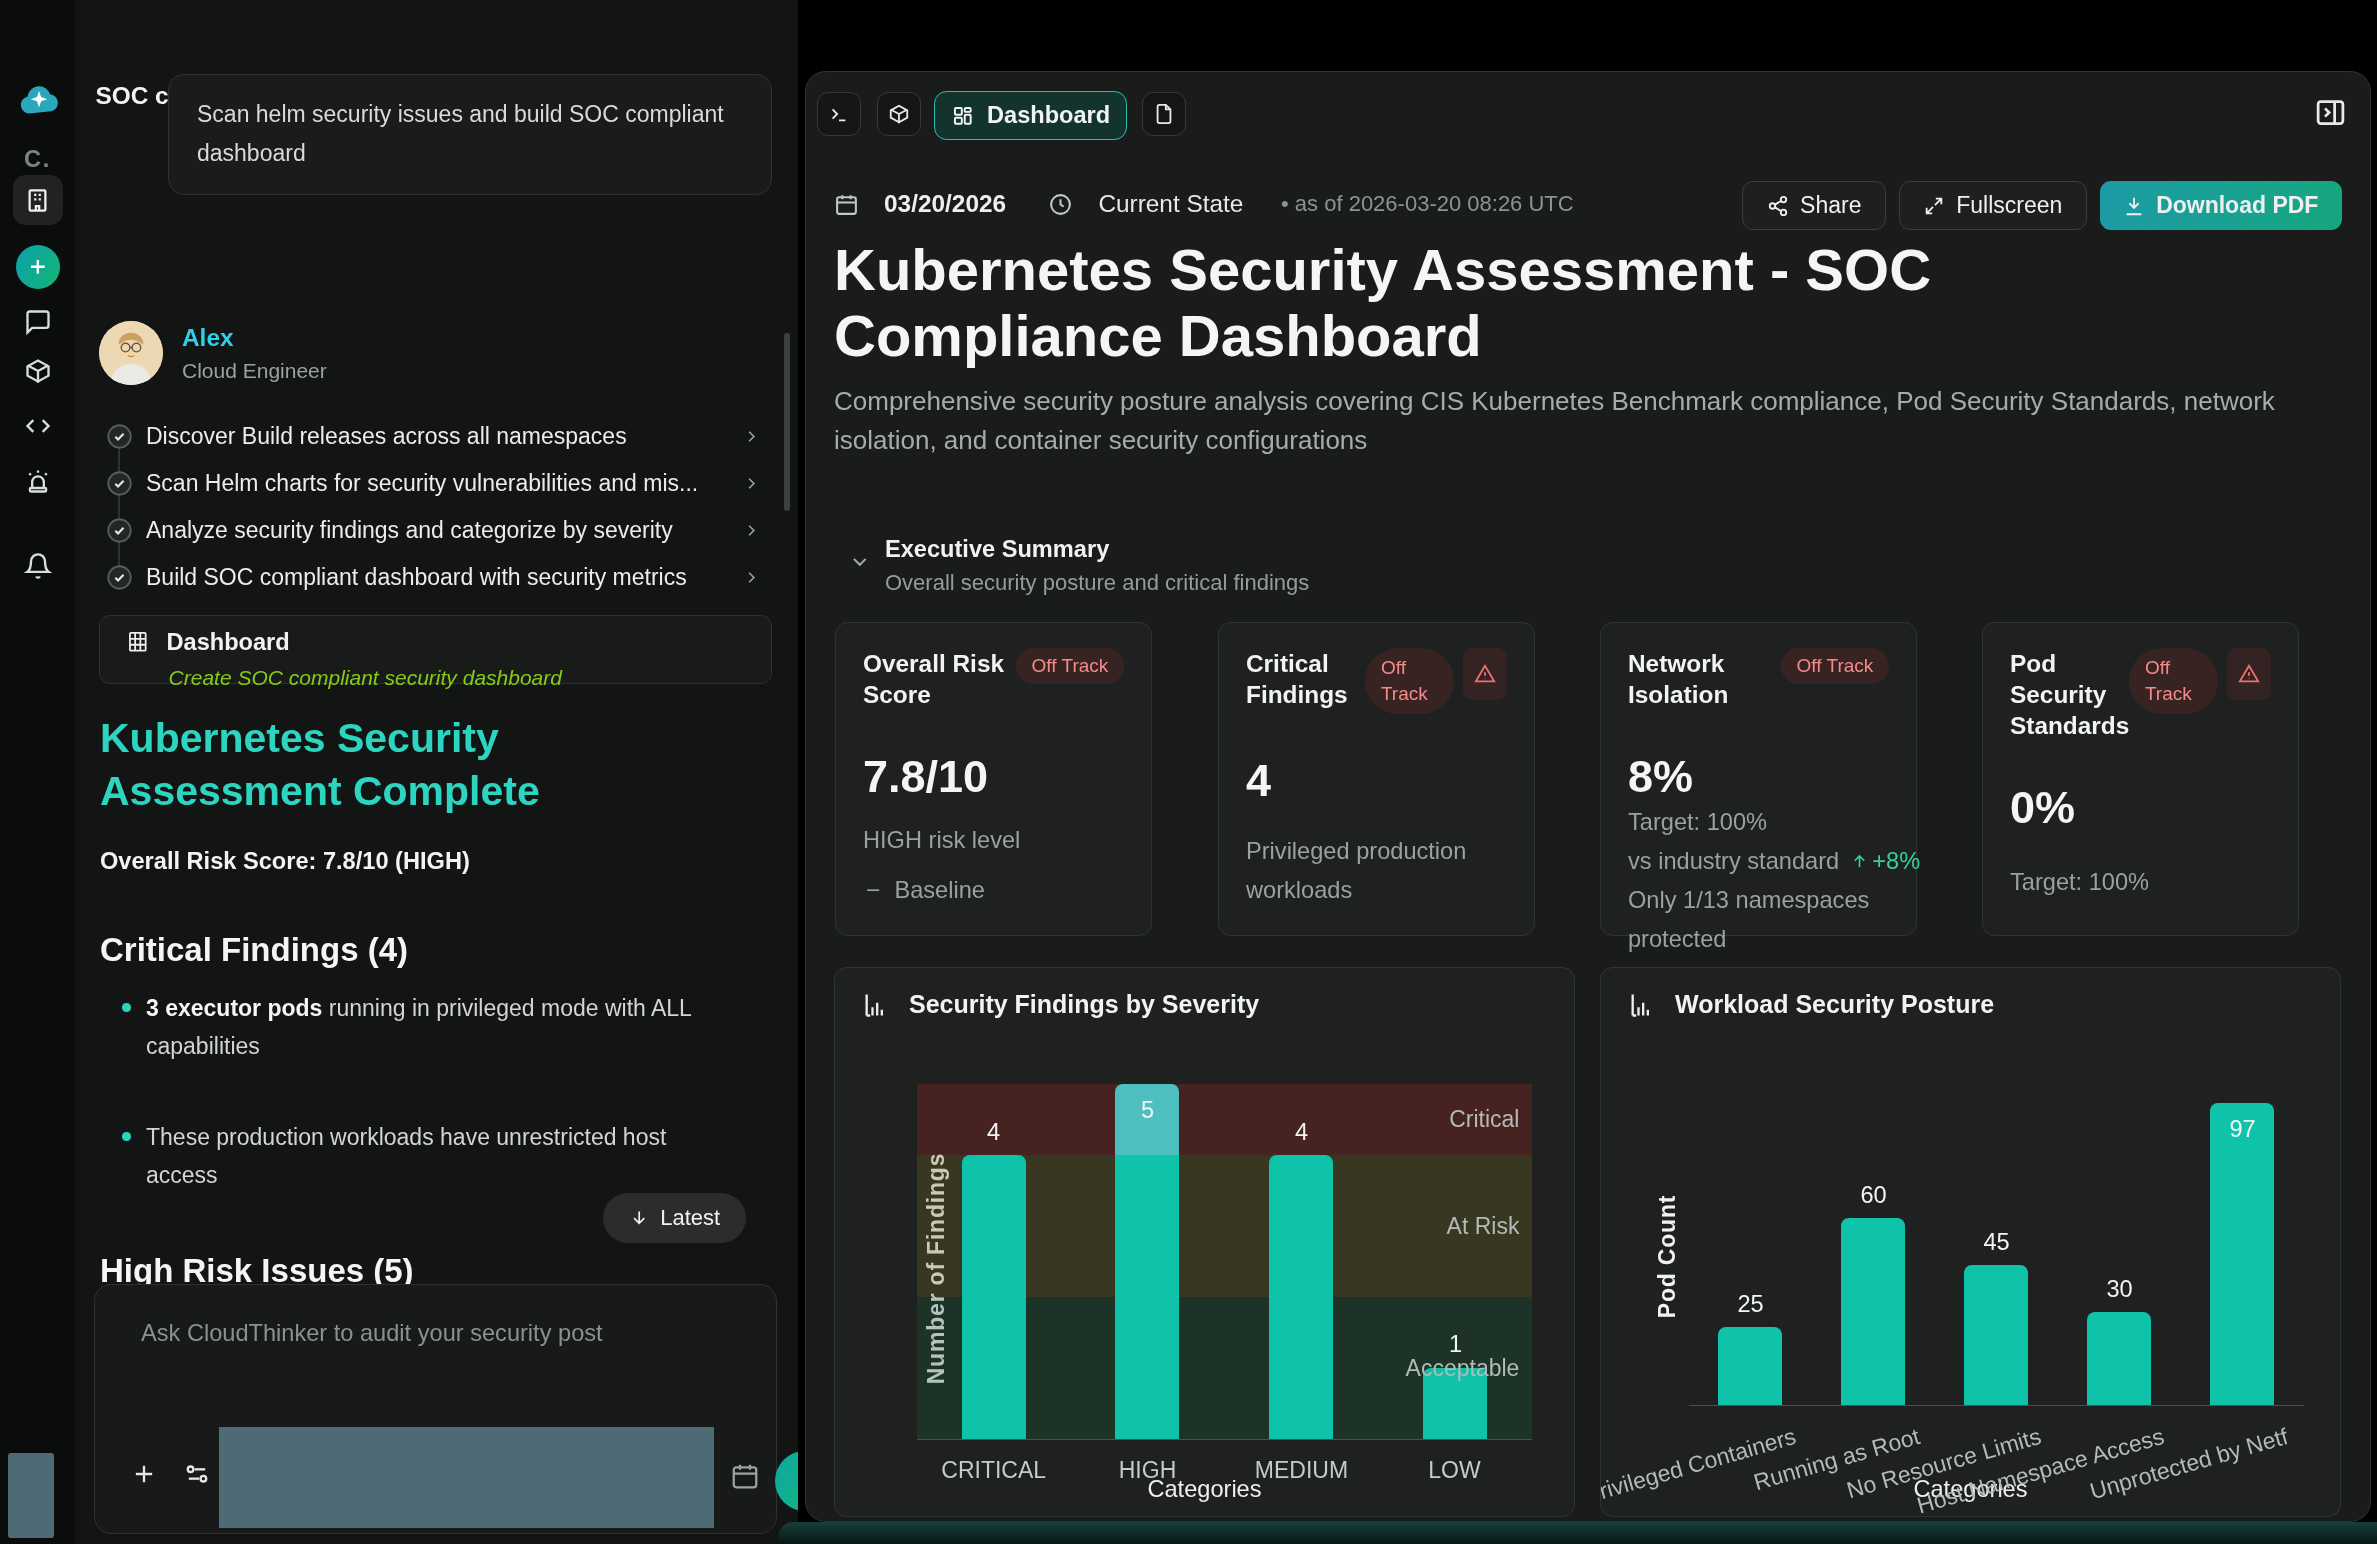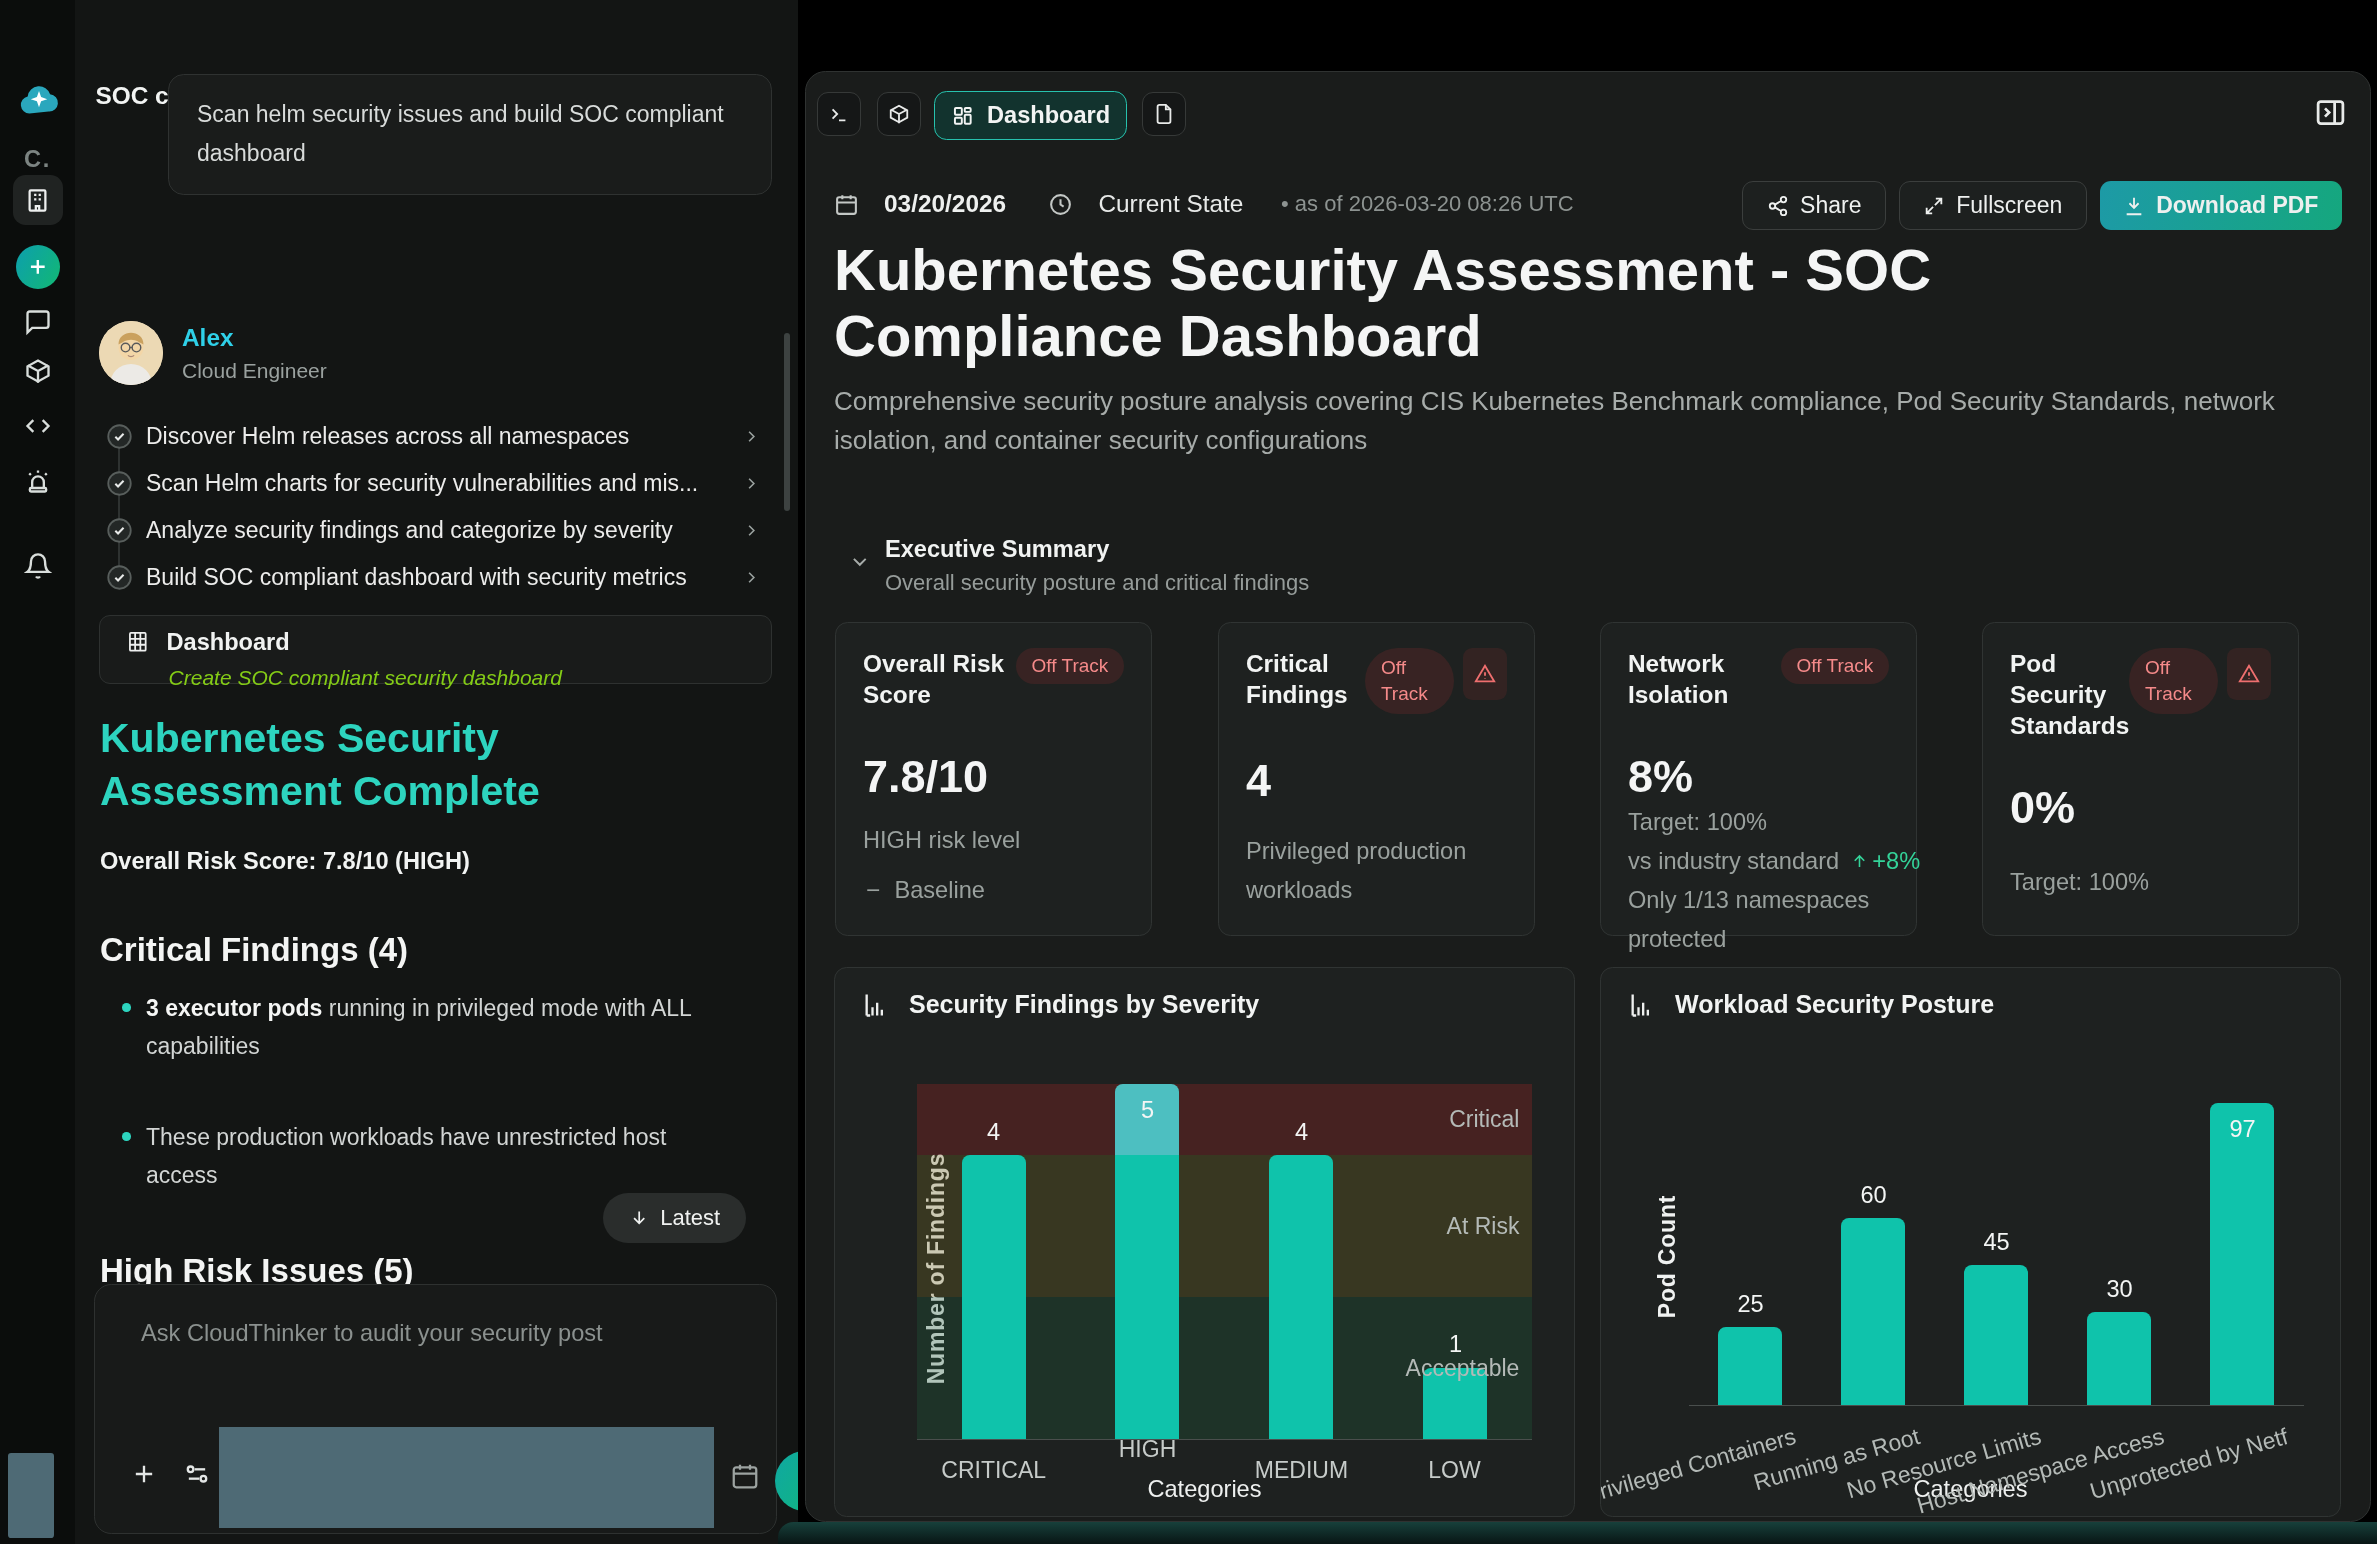--- a/index.html
+++ b/index.html
@@ -214,21 +214,21 @@
 
     <div class="task-connector"></div>
 
     <div class="task-row" style="top:417px">
       <span class="task-check">
           <svg viewBox="0 0 24 24" width="27" height="27">
             <circle cx="12" cy="12" r="10" fill="#232726" stroke="#585e5c" stroke-width="1.6"></circle>
             <path d="M8.3 12.3l2.4 2.4 4.9-5.2" fill="none" stroke="#e8eae9" stroke-width="1.8"></path>
           </svg>
         </span>
-      <span class="task-label">Discover Helm releases across all namespaces</span>
+      <span class="task-label">Discover Build releases across all namespaces</span>
       <span class="task-chev">
           <svg viewBox="0 0 24 24" width="19" height="19" fill="none" stroke="currentColor" stroke-width="2">
             <path d="M9 6l6 6-6 6"></path>
           </svg>
         </span>
     </div>
     <div class="task-row" style="top:464px">
       <span class="task-check">
           <svg viewBox="0 0 24 24" width="27" height="27">
             <circle cx="12" cy="12" r="10" fill="#232726" stroke="#585e5c" stroke-width="1.6"></circle>
@@ -507,21 +507,21 @@
           <div class="band-label" style="top: 35px;">Critical</div>
           <div class="band" style="top: 71px; height: 142px; background: rgba(118, 106, 36, 0.3);"></div>
           <div class="band-label" style="top: 142px;">At Risk</div>
           <div class="band" style="top: 213px; height: 142px; background: rgba(32, 94, 60, 0.3);"></div>
           <div class="band-label" style="top: 284px;">Acceptable</div>
           <div class="bar" style="left: 45px; height: 284px; background: rgb(15, 195, 171);"></div>
           <div class="bar-value" style="left: 45px; top: 35px;">4</div>
           <div class="xtick" style="left: 2.2px; top: 373px;">CRITICAL</div>
           <div class="bar" style="left: 198px; height: 355px; background: linear-gradient(rgb(77, 191, 193) 0px, rgb(77, 191, 193) 20%, rgb(15, 195, 171) 20%, rgb(15, 195, 171) 100%);"></div>
           <div class="bar-value" style="left: 199px; top: 12.6px;">5</div>
-          <div class="xtick" style="left: 156px; top: 352px;">HIGH</div>
+          <div class="xtick" style="left: 156px; top: 373px;">HIGH</div>
           <div class="bar" style="left: 352px; height: 284px; background: rgb(15, 195, 171);"></div>
           <div class="bar-value" style="left: 353px; top: 35px;">4</div>
           <div class="xtick" style="left: 310px; top: 373px;">MEDIUM</div>
           <div class="bar" style="left: 506px; height: 71px; background: rgb(15, 195, 171);"></div>
           <div class="bar-value" style="left: 507px; top: 247px;">1</div>
           <div class="xtick" style="left: 463px; top: 373px;">LOW</div>
         </div>
       <div class="xlab">Categories</div>
     </div>
 

